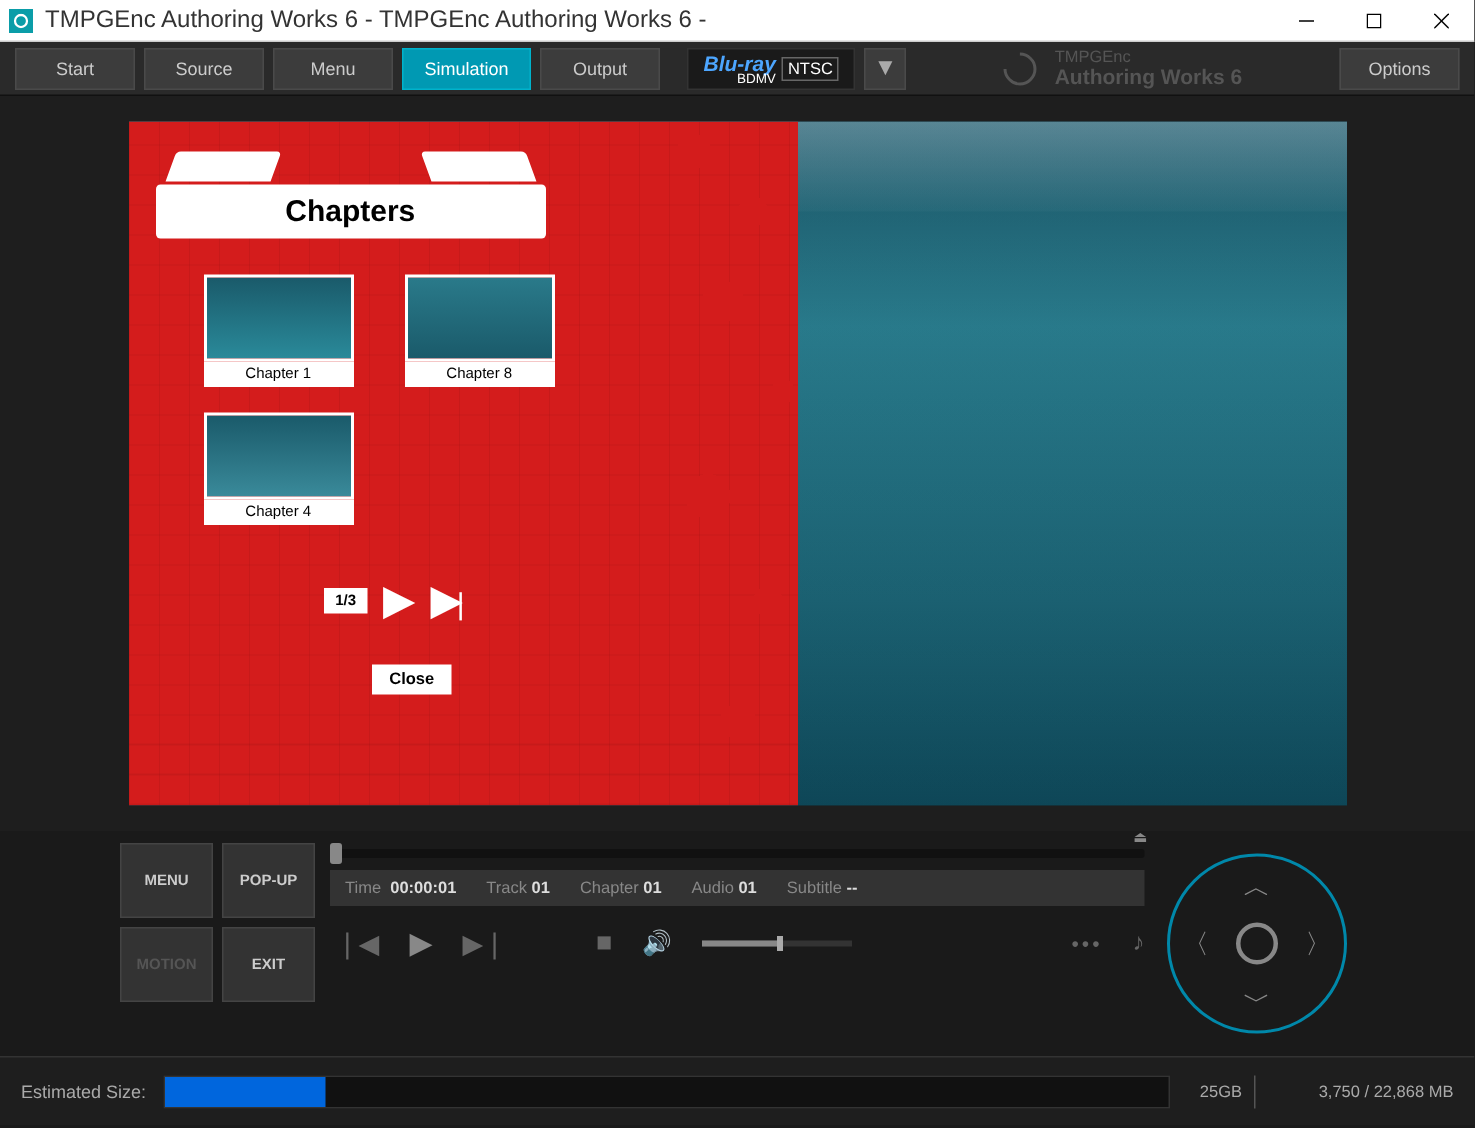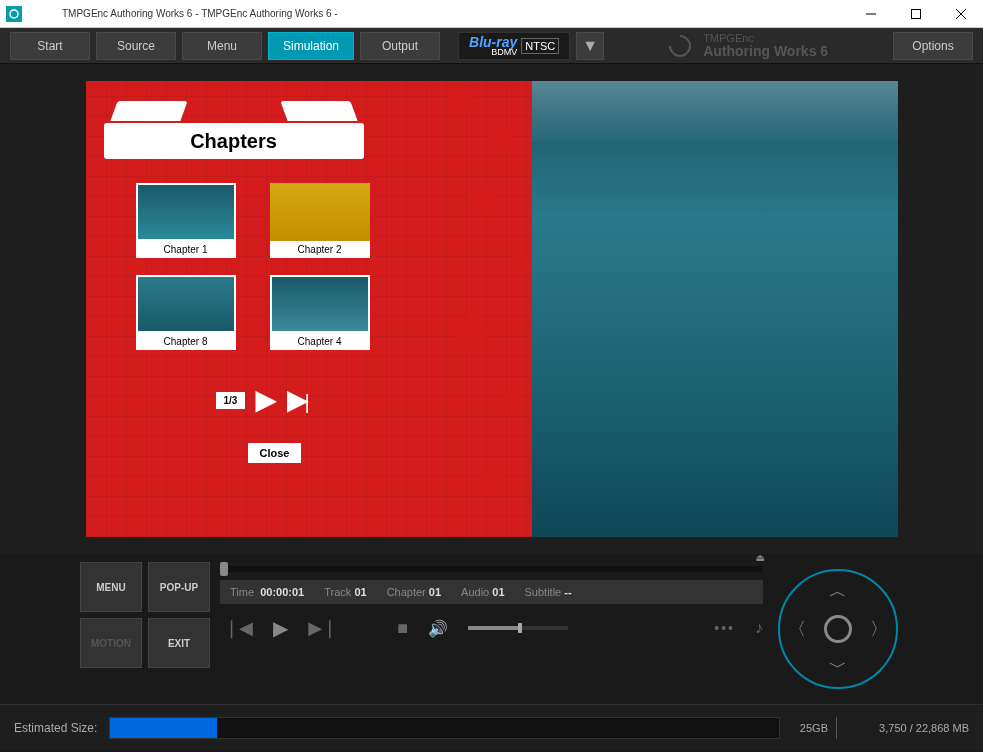--- a/index.html
+++ b/index.html
@@ -1,21 +1,21 @@
 <!DOCTYPE html>
 <html><head>
 <meta charset="utf-8">
 <style>
 * { margin: 0; padding: 0; box-sizing: border-box; font-family: "Segoe UI", Arial, sans-serif; }
 body { width: 983px; height: 752px; background: #1a1a1a; overflow: hidden; }
 
 
 .titlebar { height: 28px; background: #fff; display: flex; align-items: center; padding: 0 0 0 6px; border-bottom: 1px solid #ccc; }
 .titlebar-icon { width: 16px; height: 16px; background: #0a9da8; margin-right: 8px; display: flex; align-items: center; justify-content: center; }
-.titlebar-text { font-size: 10px; color: #333; margin-left: 32px; }
+.titlebar-text { font-size: 16px; color: #333; }
 .titlebar-controls { margin-left: auto; display: flex; }
 .titlebar-btn { width: 45px; height: 28px; display: flex; align-items: center; justify-content: center; cursor: pointer; }
 
 
 .toolbar { height: 36px; background: #2a2a2a; display: flex; align-items: center; padding: 4px 10px; gap: 6px; border-bottom: 1px solid #111; }
 .tool-btn { height: 28px; padding: 0 14px; background: #3c3c3c; color: #ccc; font-size: 12px; display: flex; align-items: center; justify-content: center; cursor: pointer; border: 1px solid #4a4a4a; min-width: 80px; }
 .tool-btn.active { background: #0099b3; color: #fff; border-color: #00b3cc; }
 .disc-type { height: 28px; padding: 0 10px; background: #1a1a1a; color: #4da6ff; display: flex; align-items: center; justify-content: flex-end; font-weight: bold; font-style: italic; font-size: 14px; border: 1px solid #333; min-width: 100px; gap:4px;}
 .disc-sub { font-size: 9px; font-style: normal; font-weight: normal; color: #fff; }
 .dropdown-btn { width: 28px; height: 28px; background: #3c3c3c; color: #aaa; display: flex; align-items: center; justify-content: center; cursor: pointer; border: 1px solid #4a4a4a; }
@@ -164,24 +164,20 @@
     <div class="red-overlay">
       <div class="red-pattern"></div>
     </div>
     <div class="chapters-title">Chapters</div>
     <div class="chap-grid">
       <div class="chap-item">
         <div class="chap-thumb t1"></div>
         <div class="chap-label">Chapter 1</div>
       </div>
       <div class="chap-item">
-        <div class="chap-thumb t2"></div>
-        <div class="chap-label">Chapter 2</div>
-      </div>
-      <div class="chap-item">
         <div class="chap-thumb t3"></div>
         <div class="chap-label">Chapter 8</div>
       </div>
       <div class="chap-item">
         <div class="chap-thumb t4"></div>
         <div class="chap-label">Chapter 4</div>
       </div>
     </div>
     <div class="nav-row">
       <div class="page-ind">1/3</div>

